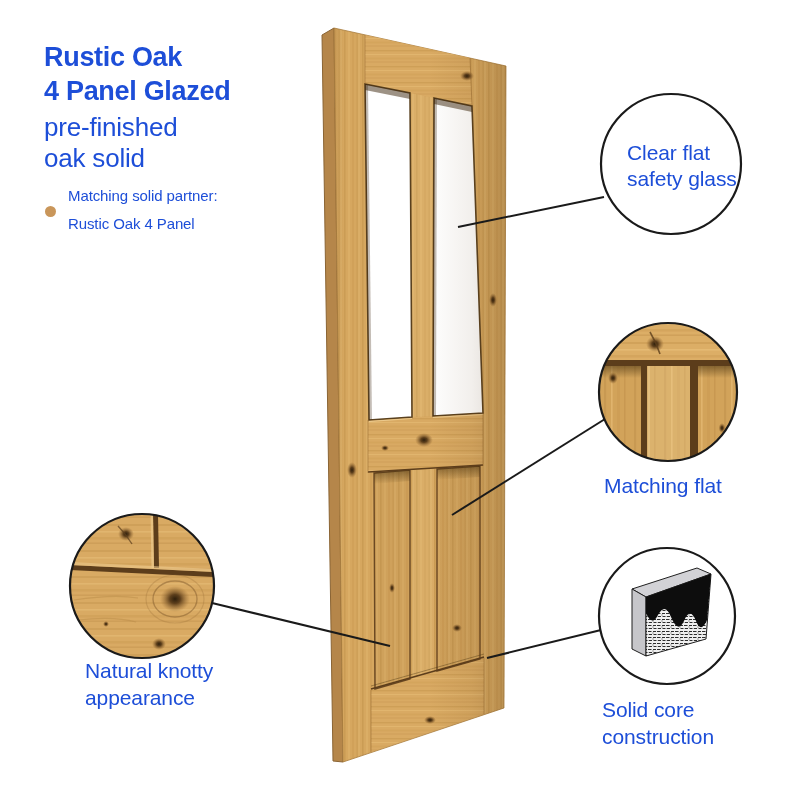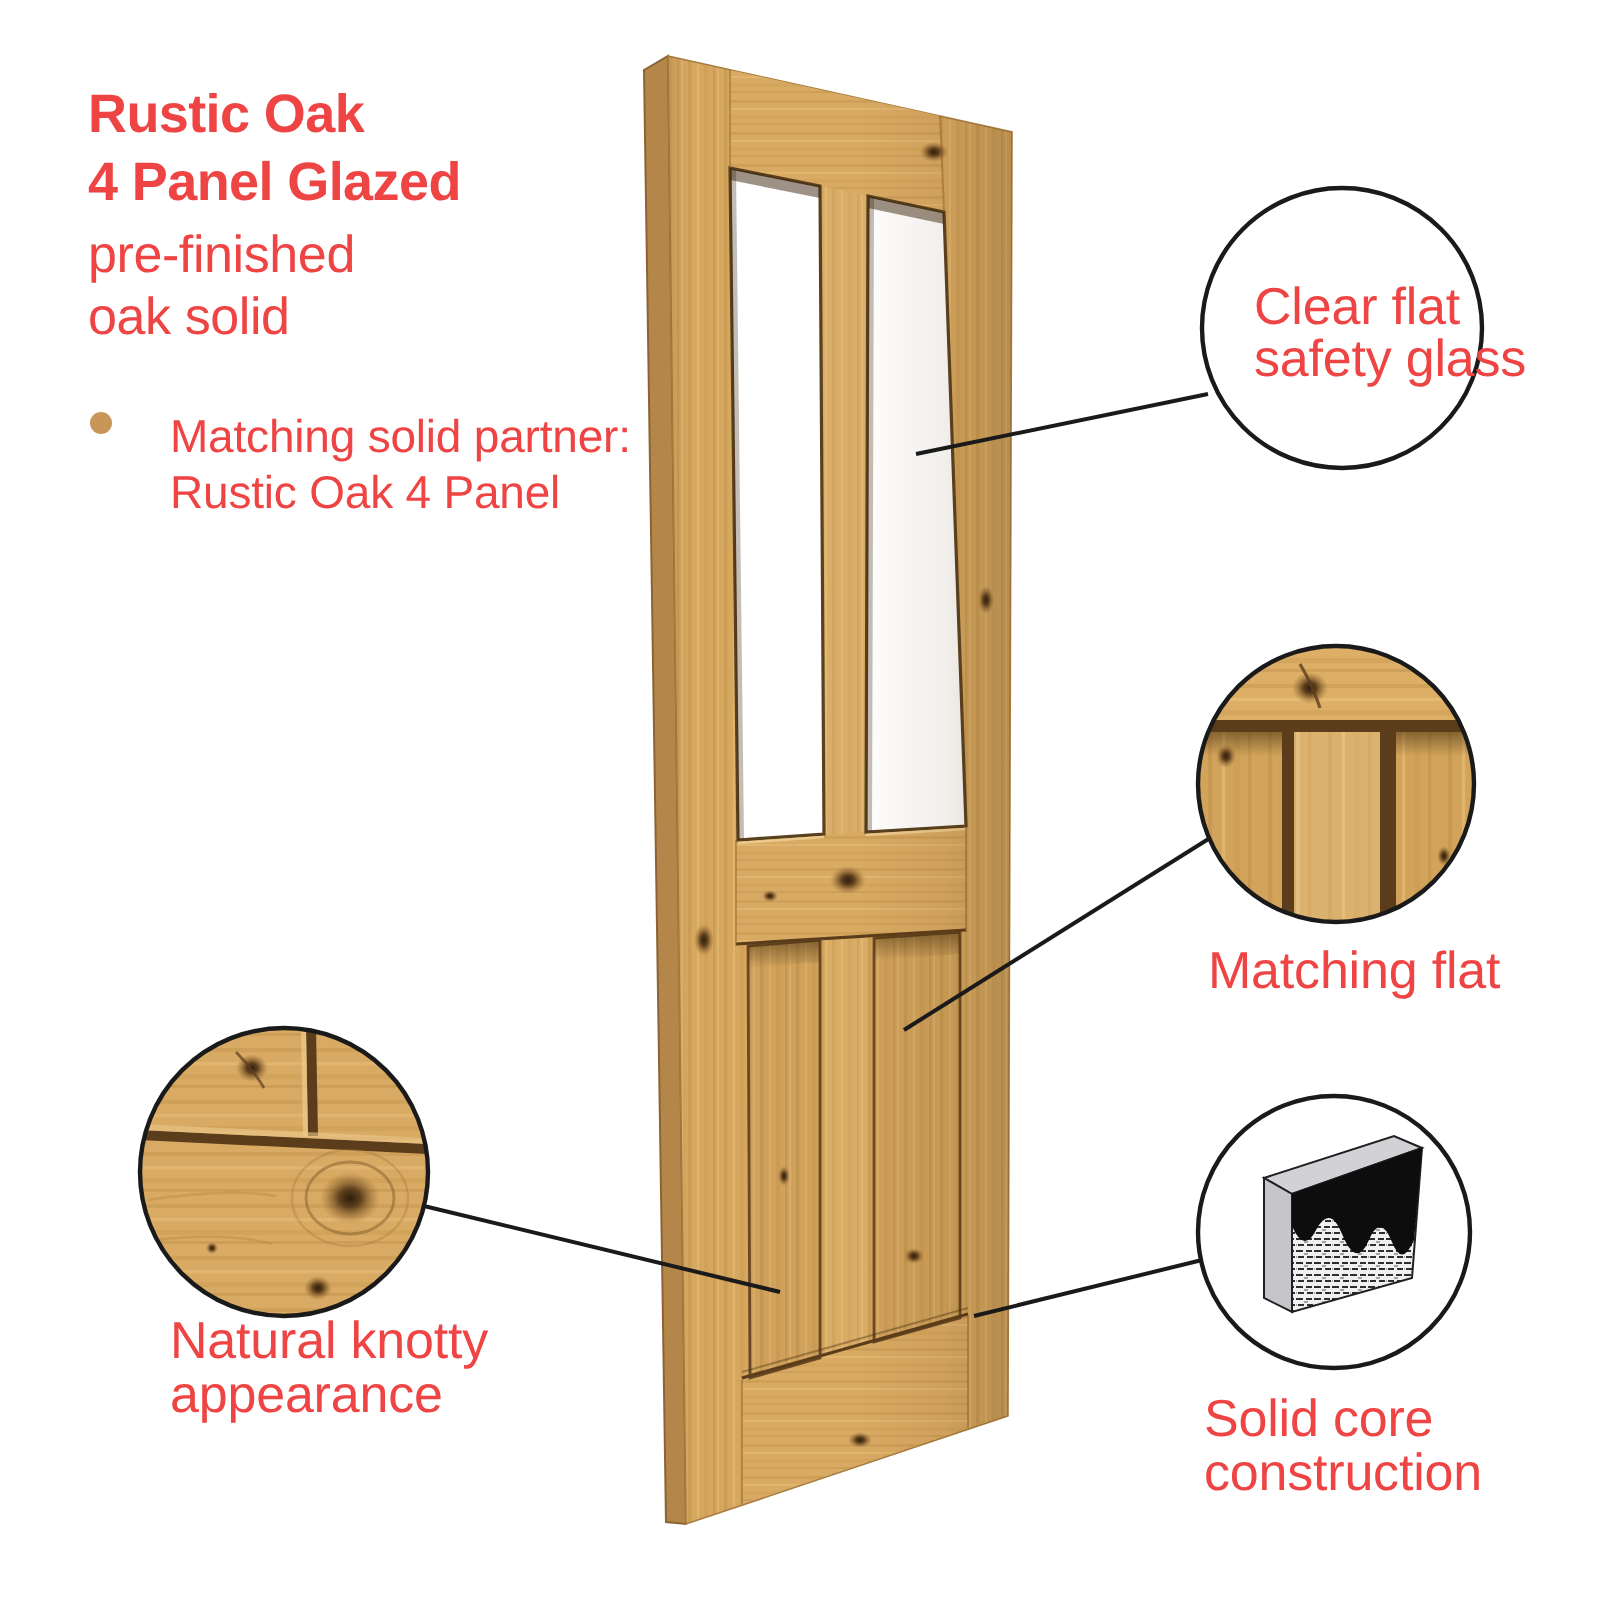--- a/index.html
+++ b/index.html
@@ -1,26 +1,26 @@
 <!DOCTYPE html>
 <html><head>
 <meta charset="utf-8">
 <style>
   html,body{margin:0;padding:0;background:#ffffff;}
   .stage{
     position:relative;width:800px;height:800px;background:#ffffff;overflow:hidden;
-    font-family:"Liberation Sans","DejaVu Sans",sans-serif;color:#ef4444;
+    font-family:"Liberation Sans","DejaVu Sans",sans-serif;color:#1d4ed8;
   }
   .stage svg{position:absolute;left:0;top:0;}
   .txt{position:absolute;white-space:nowrap;}
   .title-block{left:44px;top:40px;font-size:27px;font-weight:bold;line-height:34px;letter-spacing:-0.3px;}
   .subtitle-block{left:44px;top:112px;font-size:26px;font-weight:400;line-height:31px;letter-spacing:-0.2px;}
-  .bullet-row{left:68px;top:204px;font-size:23px;line-height:28px;letter-spacing:-0.1px;margin-left:17px;}
+  .bullet-row{left:68px;top:182px;font-size:15px;line-height:28px;letter-spacing:-0.1px;}
   .bullet-dot{position:absolute;left:45px;top:206px;width:11px;height:11px;border-radius:50%;background:#c9965a;}
-  .co-label{font-size:26px;line-height:27px;letter-spacing:-0.1px;}
+  .co-label{font-size:21px;line-height:27px;letter-spacing:-0.1px;}
   .co-glass{left:627px;top:140px;line-height:26px;}
   .co-panels{left:604px;top:472px;}
   .co-knotty{left:85px;top:657px;}
   .co-core{left:602px;top:696px;}
 </style>
 </head>
 <body>
 
 <div class="stage">
 

